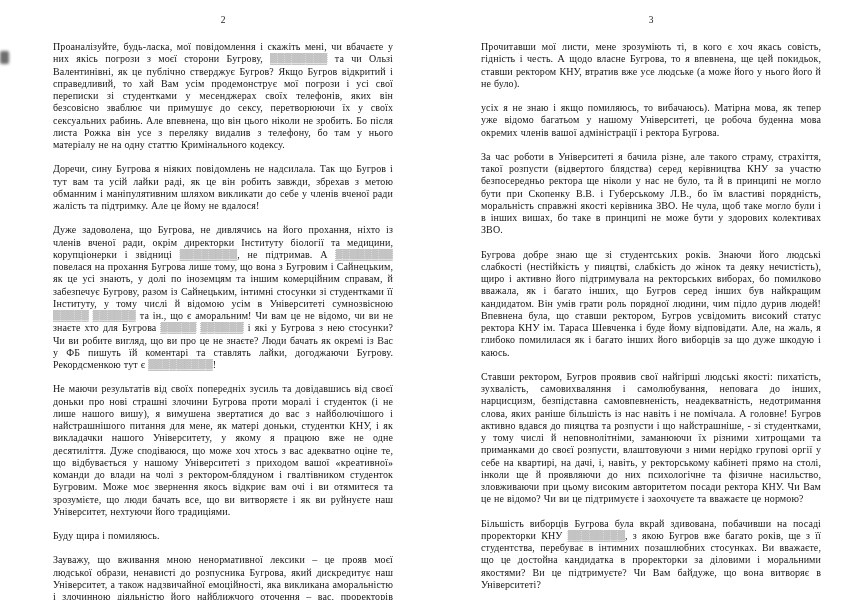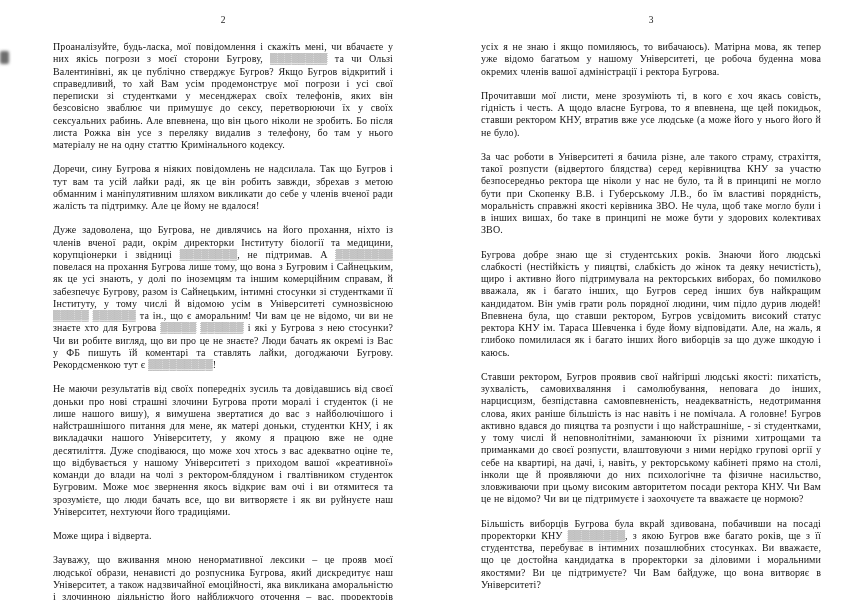--- a/index.html
+++ b/index.html
@@ -59,28 +59,28 @@
 <div class="spread">
 
   <div class="scan-artifact"></div>
 
   <div class="page page--left">
     <div class="page-number">2</div>
     <p class="para">Проаналізуйте, будь-ласка, мої повідомлення і скажіть мені, чи вбачаєте у них якісь погрози з моєї сторони Бугрову, ▒▒▒▒▒▒▒▒ та чи Ользі Валентинівні, як це публічно стверджує Бугров? Якщо Бугров відкритий і справедливий, то хай Вам усім продемонструє мої погрози і усі свої переписки зі студентками у месенджерах своїх телефонів, яких він безсовісно зваблює чи примушує до сексу, перетворюючи їх у своїх сексуальних рабинь. Але впевнена, що він цього ніколи не зробить. Бо після листа Рожка він усе з переляку видалив з телефону, бо там у нього матеріалу не на одну статтю Кримінального кодексу.</p>
     <p class="para">Доречи, сину Бугрова я ніяких повідомлень не надсилала. Так що Бугров і тут вам та усій лайки раді, як це він робить завжди, збрехав з метою обманним і маніпулятивним шляхом викликати до себе у членів вченої ради жалість та підтримку. Але це йому не вдалося!</p>
     <p class="para">Дуже задоволена, що Бугрова, не дивлячись на його прохання, ніхто із членів вченої ради, окрім директорки Інституту біології та медицини, корупціонерки і звідниці ▒▒▒▒▒▒▒▒, не підтримав. А ▒▒▒▒▒▒▒▒ повелася на прохання Бугрова лише тому, що вона з Бугровим і Сайнецьким, як це усі знають, у долі по іноземцям та іншим комерційним справам, й забезпечує Бугрову,  разом із Сайнецьким, інтимні стосунки зі студентками її Інституту, у тому числі й відомою усім в Університеті сумнозвісною ▒▒▒▒▒ ▒▒▒▒▒▒ та ін., що є аморальним! Чи вам це не відомо, чи ви не знаєте хто для Бугрова ▒▒▒▒▒ ▒▒▒▒▒▒ і які у Бугрова з нею стосунки? Чи ви робите вигляд, що ви про це не знаєте? Люди бачать як окремі із Вас у ФБ пишуть їй коментарі та ставлять лайки, догоджаючи Бугрову. Рекордсменкою тут є ▒▒▒▒▒▒▒▒▒!</p>
     <p class="para">Не маючи результатів від своїх попередніх зусиль та довідавшись від своєї доньки про нові страшні злочини Бугрова проти моралі і студенток (і не лише нашого вишу), я вимушена звертатися до вас з найболючішого і найстрашнішого питання для мене, як матері доньки, студентки КНУ, і як викладачки нашого Університету, у якому я працюю вже не одне десятиліття. Дуже сподіваюся, що може хоч хтось з вас адекватно оціне те, що відбувається у нашому Університеті з приходом вашої «креативної» команди до влади на чолі з ректором-блядуном і гвалтівником студенток Бугровим. Може моє звернення якось відкриє вам очі  і ви отямитеся та зрозумієте, що люди бачать все, що ви витворяєте і як ви руйнуєте наш Університет, нехтуючи його традиціями.</p>
-    <p class="para">Може щира і відверта.</p>
+    <p class="para">Буду щира і помиляюсь.</p>
     <p class="para">Зауважу, що вживання мною ненормативної лексики – це прояв моєї людської образи, ненависті до розпусника Бугрова, який дискредитує наш Університет, а також надзвичайної емоційності, яка викликана аморальністю і злочинною діяльністю його найближчого оточення – вас, проректорів (може і не усіх, бо</p>
   </div>
 
   <div class="page page--right">
     <div class="page-number">3</div>
+    <p class="para">Прочитавши мої листи, мене зрозуміють ті, в кого є хоч якась совість, гідність і честь. А щодо власне Бугрова, то я впевнена, ще цей покидьок, ставши ректором КНУ, втратив вже усе людське (а може його у нього його й не було).</p>
     <p class="para">усіх я не знаю і якщо помиляюсь, то вибачаюсь). Матірна мова, як тепер уже відомо багатьом у нашому Університеті, це робоча буденна мова окремих членів вашої адміністрації і ректора Бугрова.</p>
-    <p class="para">Прочитавши мої листи, мене зрозуміють ті, в кого є хоч якась совість, гідність і честь. А щодо власне Бугрова, то я впевнена, ще цей покидьок, ставши ректором КНУ, втратив вже усе людське (а може його у нього його й не було).</p>
     <p class="para">За час роботи в Університеті я бачила різне, але такого страму, страхіття, такої розпусти (відвертого блядства) серед керівництва КНУ за участю безпосередньо ректора ще ніколи у нас не було, та й в принципі не могло бути при Скопенку В.В. і Губерському Л.В., бо їм властиві порядність, моральність справжні якості керівника ЗВО. Не чула, щоб таке могло були і в інших вишах, бо таке в принципі не  може бути у здорових колективах ЗВО.</p>
     <p class="para">Бугрова добре знаю ще зі студентських років. Знаючи його людські слабкості (нестійкість у пияцтві, слабкість до жінок та деяку нечистість), щиро і активно його підтримувала на ректорських виборах, бо помилково вважала, як і багато інших, що Бугров серед інших був найкращим кандидатом. Він умів грати роль порядної людини, чим підло дурив людей! Впевнена була, що ставши ректором, Бугров усвідомить високий статус ректора КНУ ім. Тараса Шевченка і буде йому відповідати. Але, на жаль, я глибоко помилилася як і багато інших його виборців за що дуже шкодую і каюсь.</p>
     <p class="para">Ставши ректором, Бугров проявив свої найгірші людські якості: пихатість, зухвалість, самовихваляння і самолюбування, неповага до інших, нарцисцизм, безпідставна самовпевненість, неадекватність, недотримання слова, яких раніше більшість із нас навіть і не помічала. А головне! Бугров активно вдався до пияцтва та розпусти і що найстрашніше, - зі студентками, у тому числі й неповнолітніми, заманюючи їх різними хитрощами та приманками до своєї розпусти, влаштовуючи з ними нерідко групові оргії у себе на квартирі, на дачі, і, навіть, у ректорському кабінеті прямо на столі, інколи ще й проявляючи до них психологічне та фізичне насильство, зловживаючи при цьому високим авторитетом посади ректора КНУ. Чи Вам це не відомо? Чи ви це підтримуєте і заохочуєте та вважаєте це нормою?</p>
     <p class="para">Більшість виборців Бугрова була вкрай здивована, побачивши на посаді проректорки КНУ ▒▒▒▒▒▒▒▒, з якою Бугров вже багато років, ще з її студентства, перебуває в інтимних позашлюбних стосунках. Ви вважаєте, що це достойна кандидатка в проректорки за діловими і моральними якостями? Ви це підтримуєте? Чи Вам байдуже, що вона витворяє в Університеті?</p>
     <p class="para">Вам невідомо, що ▒▒▒▒▒▒▒▒, мова надання сексуальних послуг Бугрову як сама безпосередньо, так і через залучення підвладних її студенток, часто</p>
   </div>
 
 </div>
 
 </body></html>

